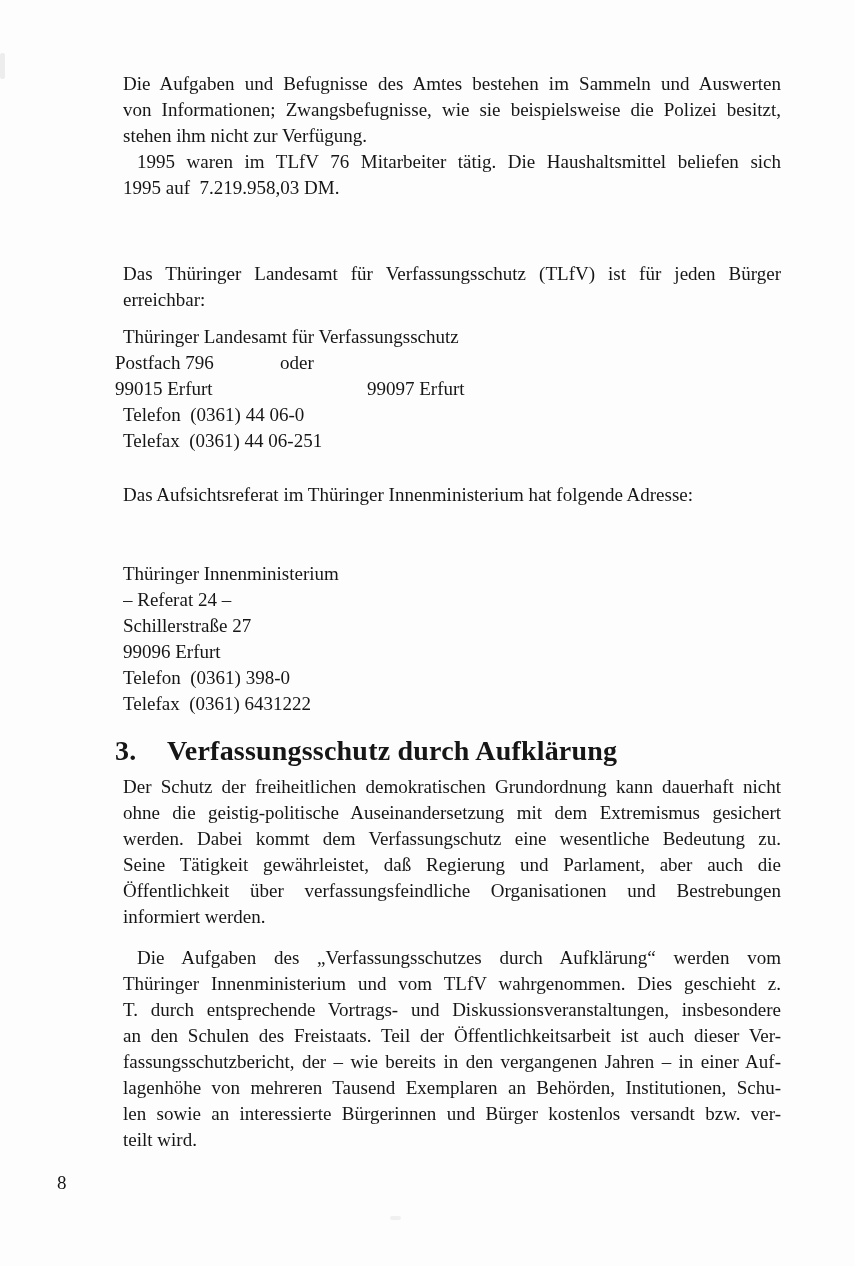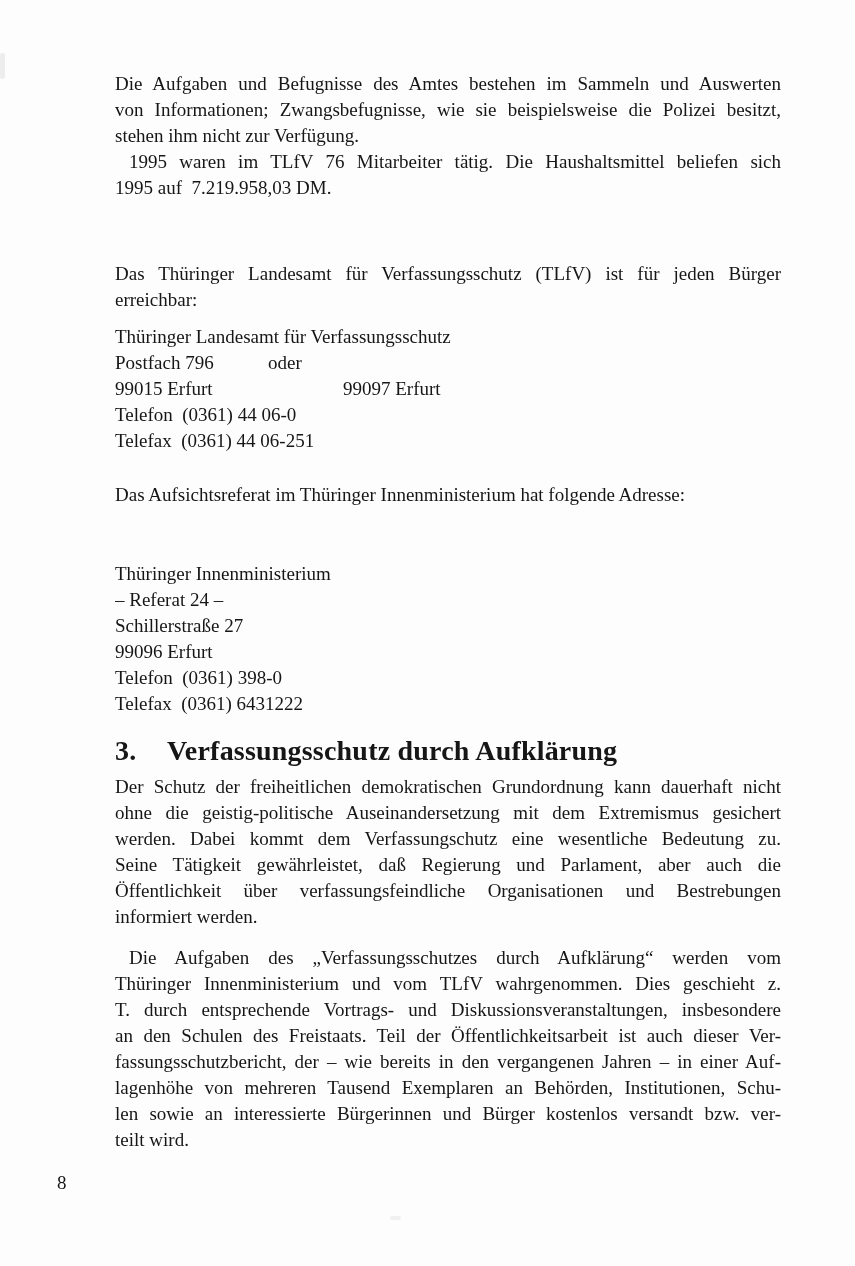--- a/index.html
+++ b/index.html
@@ -19,20 +19,21 @@
   .block {
     position: absolute;
     left: 115px;
     width: 666px;
     font-size: 19px;
   }
   .line {
     height: 26px;
     line-height: 26px;
     overflow: hidden;
+    margin-left: 8px;
   }
   
   .justify .line {
     text-align: justify;
     text-align-last: justify;
   }
   .justify .line.last {
     text-align-last: left;
     white-space: pre-wrap;
   }
@@ -42,20 +43,21 @@
     text-align: right;
     text-align-last: left;
     white-space: pre-wrap;
   }
   .addr-row {
     display: grid;
     grid-template-columns: 153px 75px 1fr;
     height: 26px;
     line-height: 26px;
     white-space: pre-wrap;
+    gap: 12px;
   }
   .heading {
     position: absolute;
     left: 115px;
     width: 666px;
     display: flex;
     font-size: 28px;
     line-height: 34px;
     font-weight: bold;
     letter-spacing: 0.2px;

